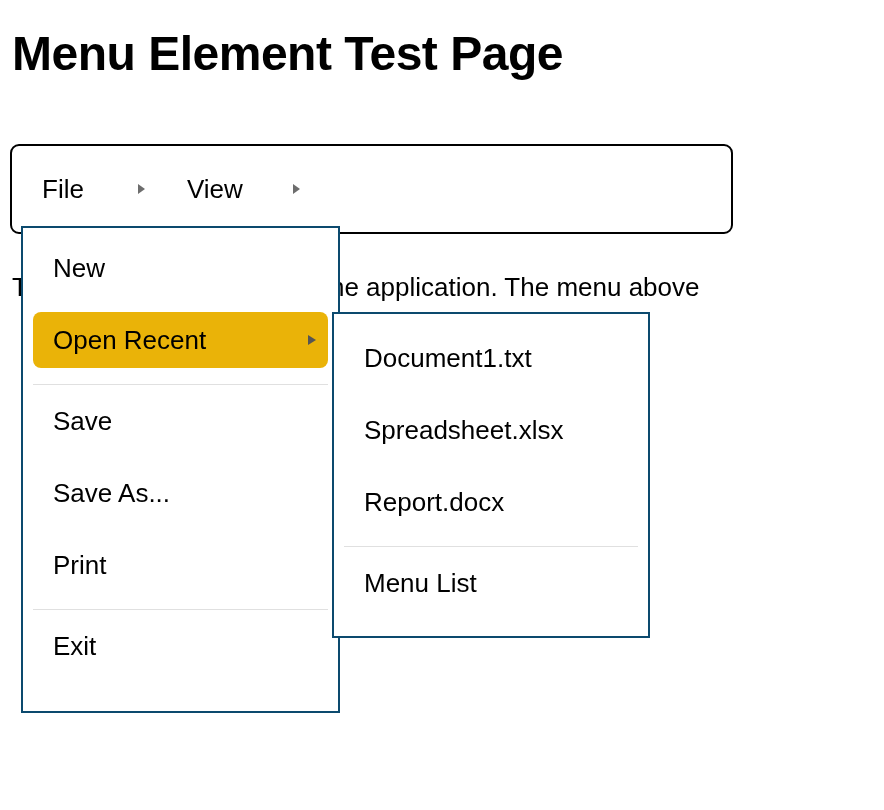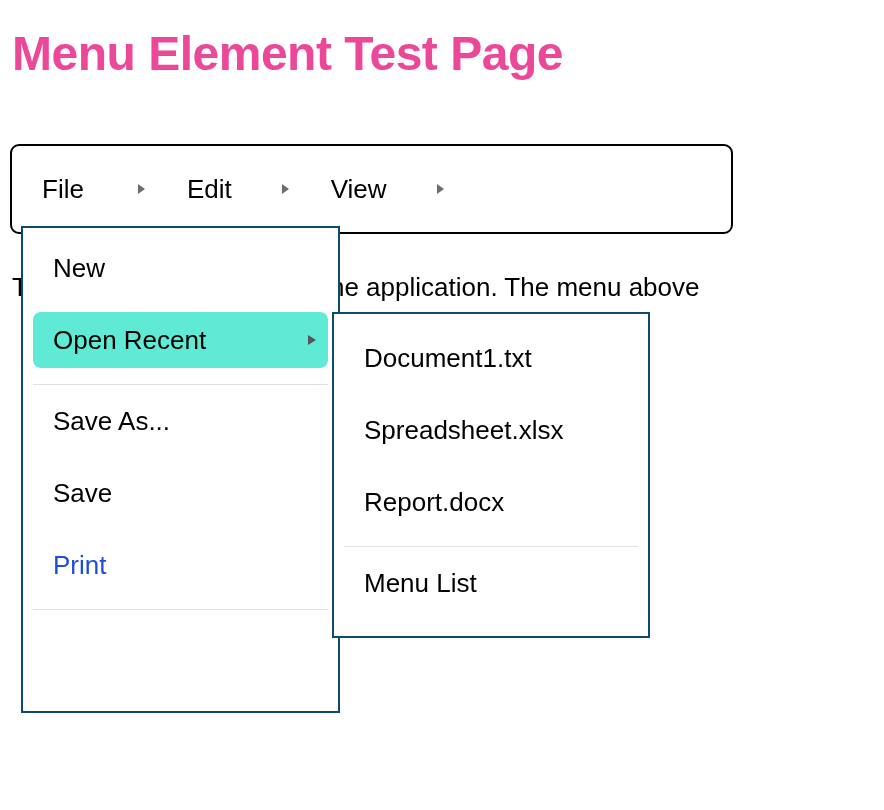--- a/index.html
+++ b/index.html
@@ -20,21 +20,21 @@
   
   .page-title {
     position: absolute;
     left: 12px;
     top: 28px;
     margin: 0;
     font-size: 48px;
     font-weight: bold;
     letter-spacing: -0.5px;
     line-height: 1.1;
-    color: #ec4899;
+    color: #000000;
     white-space: nowrap;
   }
 
   
   .intro-paragraph {
     position: absolute;
     left: 12px;
     top: 270px;
     width: 872px;
     margin: 0;
@@ -129,24 +129,24 @@
     color: #000000;
     cursor: default;
     box-sizing: border-box;
   }
   .menu-item .mi-label {
     line-height: 1;
     flex: 1 1 auto;
     white-space: nowrap;
   }
   .menu-item.highlighted {
-    background: #5eead4;
+    background: #eab308;
   }
   .menu-item.disabled .mi-label {
-    color: #1d4ed8;
+    color: #000000;
   }
   .menu-item .submenu-caret {
     display: inline-block;
     width: 0;
     height: 0;
     border-top: 5px solid transparent;
     border-bottom: 5px solid transparent;
     border-left: 8px solid #555555;
     flex: none;
     margin-left: 10px;
@@ -170,48 +170,47 @@
 <h1 class="page-title">Menu Element Test Page</h1>
 
 <p class="intro-paragraph">This is the main content of the application. The menu above</p>
 
 <div class="menubar">
   <div class="menubar-item">
     <span class="mb-label">File</span>
     <span class="caret"></span>
   </div>
   <div class="menubar-item">
-    <span class="mb-label">Edit</span>
-    <span class="caret"></span>
-  </div>
-  <div class="menubar-item">
     <span class="mb-label">View</span>
     <span class="caret"></span>
   </div>
 </div>
 
 <div class="menu-panel" id="file-menu">
   <div class="menu-item">
     <span class="mi-label">New</span>
   </div>
   <div class="menu-item highlighted">
     <span class="mi-label">Open Recent</span>
     <span class="submenu-caret"></span>
   </div>
   <hr class="menu-separator">
   <div class="menu-item">
+    <span class="mi-label">Save</span>
+  </div>
+  <div class="menu-item">
     <span class="mi-label">Save As...</span>
-  </div>
-  <div class="menu-item">
-    <span class="mi-label">Save</span>
   </div>
   <div class="menu-item disabled">
     <span class="mi-label">Print</span>
   </div>
   <hr class="menu-separator">
+  <div class="menu-item">
+    <span class="mi-label">Exit</span>
+  </div>
 </div>
 
 <div class="menu-panel" id="recent-submenu">
   <div class="menu-item">
     <span class="mi-label">Document1.txt</span>
   </div>
   <div class="menu-item">
     <span class="mi-label">Spreadsheet.xlsx</span>
   </div>
   <div class="menu-item">

